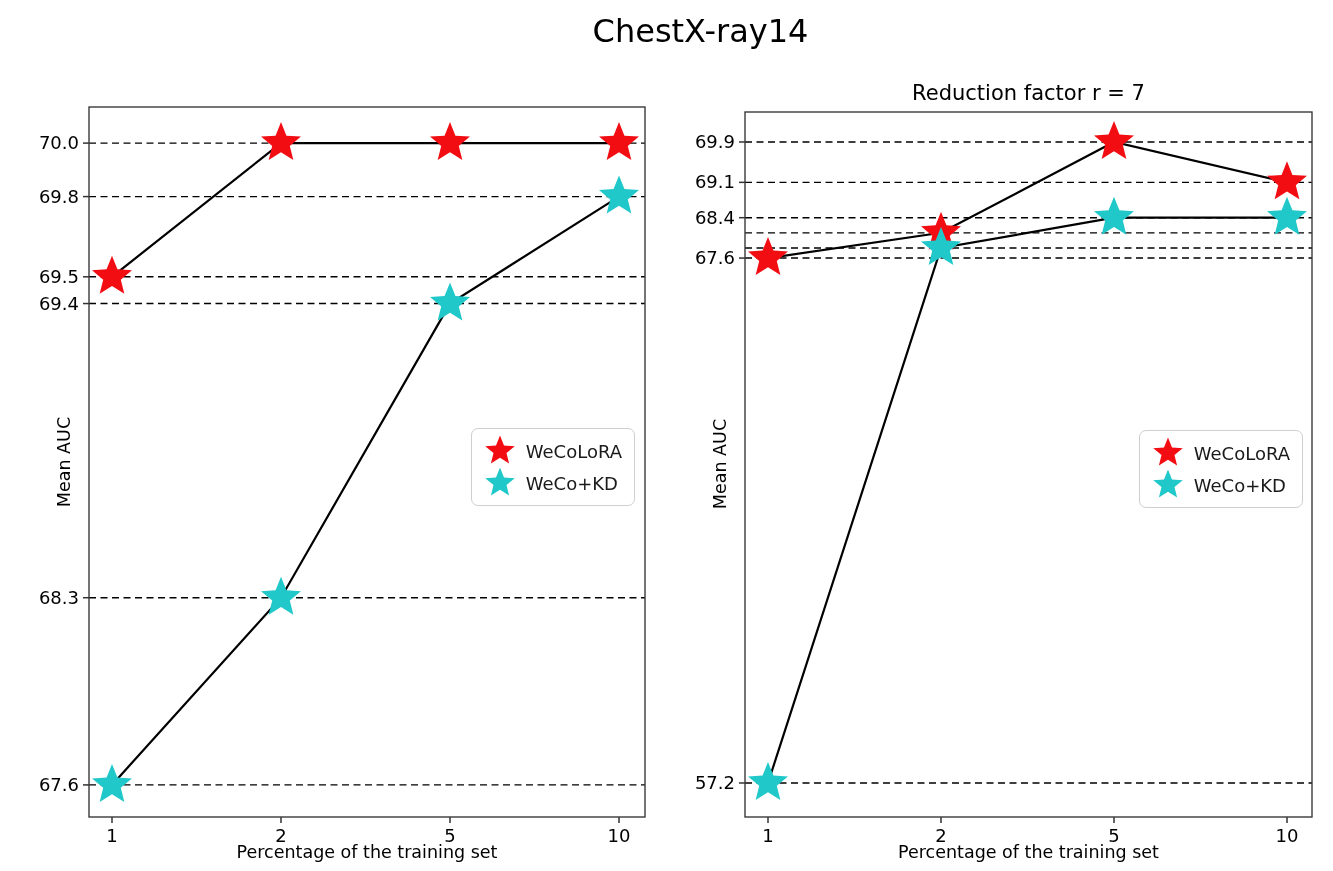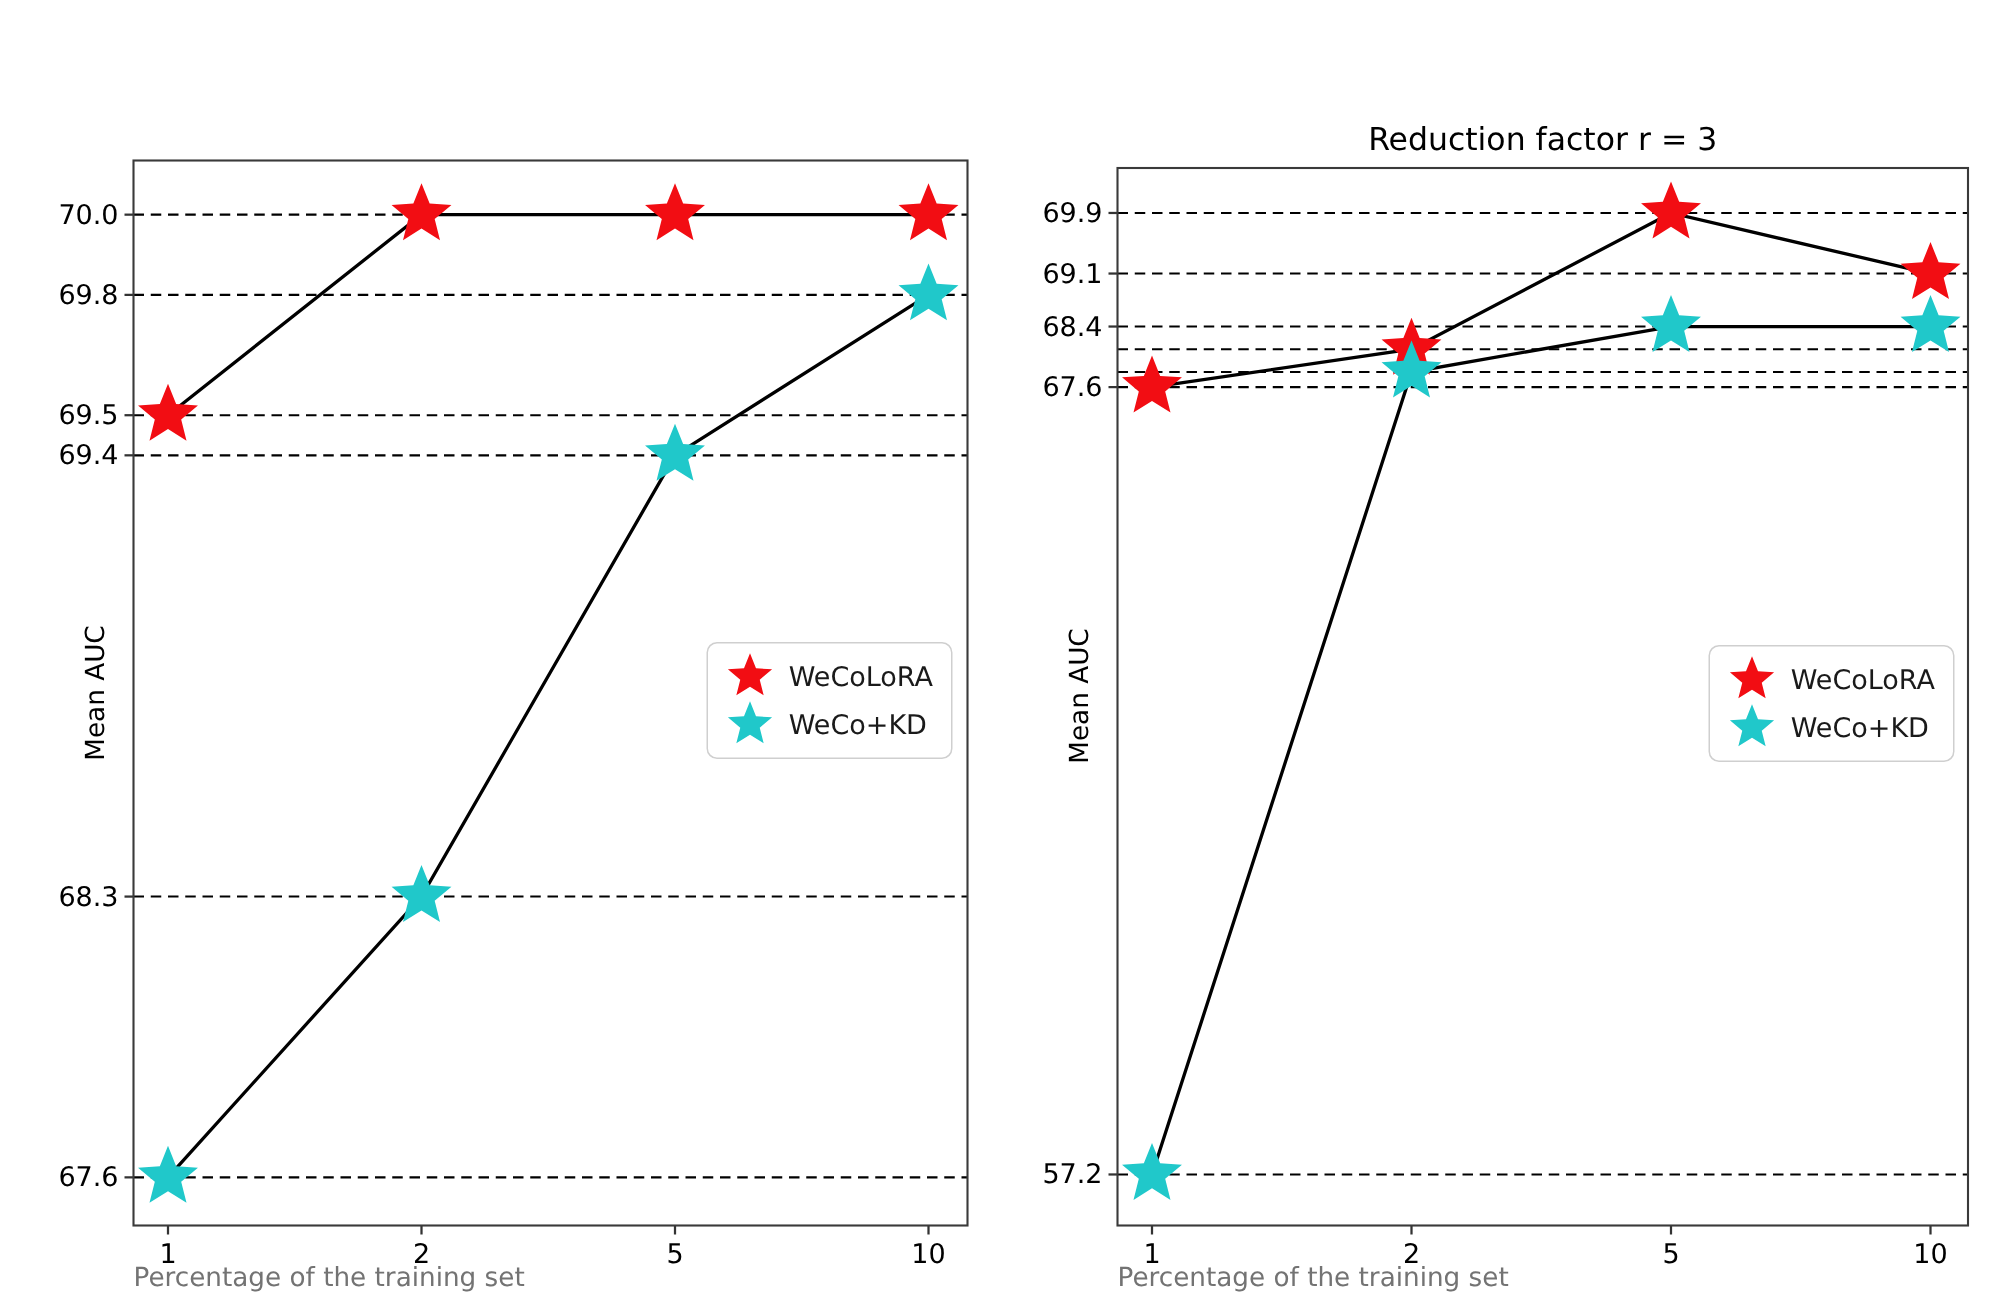--- a/index.html
+++ b/index.html
@@ -16,21 +16,21 @@
   }
   #t0{left:89px;top:76px;width:556px;}
   #t1{left:745px;top:81px;width:567px;}
   .ylab{
     position:absolute;width:220px;height:24px;text-align:center;font-size:17.5px;color:#000;
     transform:translate(-50%,-50%) rotate(-90deg);
   }
   #yl0{left:66px;top:462px;}
   #yl1{left:722px;top:464px;}
   .xlab{
-    position:absolute;text-align:left;font-size:17.5px;color:#737373;top:842px;
+    position:absolute;text-align:center;font-size:17.5px;color:#000000;top:842px;
   }
   #xl0{left:89px;width:556px;}
   #xl1{left:745px;width:567px;}
   #plot-svg{position:absolute;left:0;top:0;}
   .legend{
     position:absolute;background:rgba(255,255,255,0.92);
     border:1px solid #cfcfcf;border-radius:7px;padding:6px 12px 6px 10px;
   }
   #lg0{right:698px;top:428px;}
   #lg1{right:30px;top:430px;}
@@ -111,22 +111,23 @@
       <path d="M941.00,211.83L946.43,225.36L960.97,226.34L949.79,235.69L953.34,249.82L941.00,242.07L928.66,249.82L932.21,235.69L921.03,226.34L935.57,225.36Z" fill="#f20d13"></path>
       <path d="M1114.00,120.98L1119.43,134.51L1133.97,135.49L1122.79,144.84L1126.34,158.97L1114.00,151.22L1101.66,158.97L1105.21,144.84L1094.03,135.49L1108.57,134.51Z" fill="#f20d13"></path>
       <path d="M1287.00,161.36L1292.43,174.88L1306.97,175.87L1295.79,185.21L1299.34,199.35L1287.00,191.60L1274.66,199.35L1278.21,185.21L1267.03,175.87L1281.57,174.88Z" fill="#f20d13"></path>
       <path d="M768.00,761.98L773.43,775.51L787.97,776.49L776.79,785.84L780.34,799.97L768.00,792.22L755.66,799.97L759.21,785.84L748.03,776.49L762.57,775.51Z" fill="#20c8ca"></path>
       <path d="M941.00,226.97L946.43,240.50L960.97,241.48L949.79,250.83L953.34,264.96L941.00,257.21L928.66,264.96L932.21,250.83L921.03,241.48L935.57,240.50Z" fill="#20c8ca"></path>
       <path d="M1114.00,196.69L1119.43,210.21L1133.97,211.20L1122.79,220.54L1126.34,234.68L1114.00,226.93L1101.66,234.68L1105.21,220.54L1094.03,211.20L1108.57,210.21Z" fill="#20c8ca"></path>
       <path d="M1287.00,196.69L1292.43,210.21L1306.97,211.20L1295.79,220.54L1299.34,234.68L1287.00,226.93L1274.66,234.68L1278.21,220.54L1267.03,211.20L1281.57,210.21Z" fill="#20c8ca"></path>
       <rect x="745" y="112" width="567" height="705" fill="none" stroke="#3a3a3a" stroke-width="1.4"></rect>
     </svg>
 
+  <div class="fig-title">ChestX-ray14</div>
 
-  <div class="sp-title" id="t1">Reduction factor r = 3</div>
+  <div class="sp-title" id="t1">Reduction factor r = 7</div>
 
   <div class="ylab" id="yl0">Mean AUC</div>
   <div class="ylab" id="yl1">Mean AUC</div>
 
   <div class="xlab" id="xl0">Percentage of the training set</div>
   <div class="xlab" id="xl1">Percentage of the training set</div>
 
   <div class="legend" id="lg0">
     <div class="lrow">
       <svg class="lstar" viewBox="0 0 36 32">

